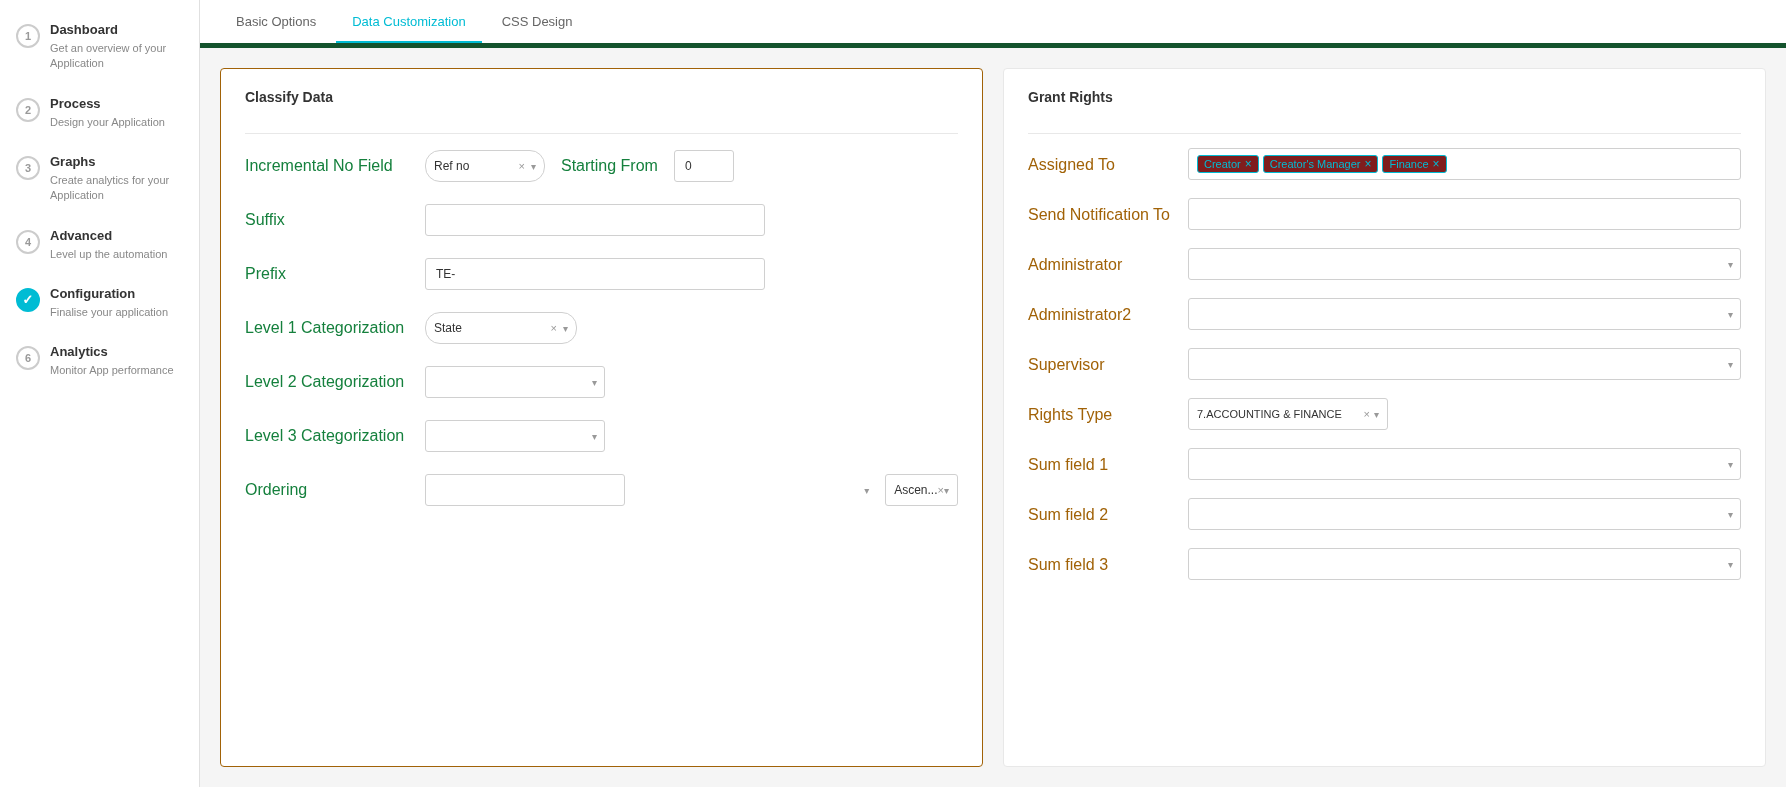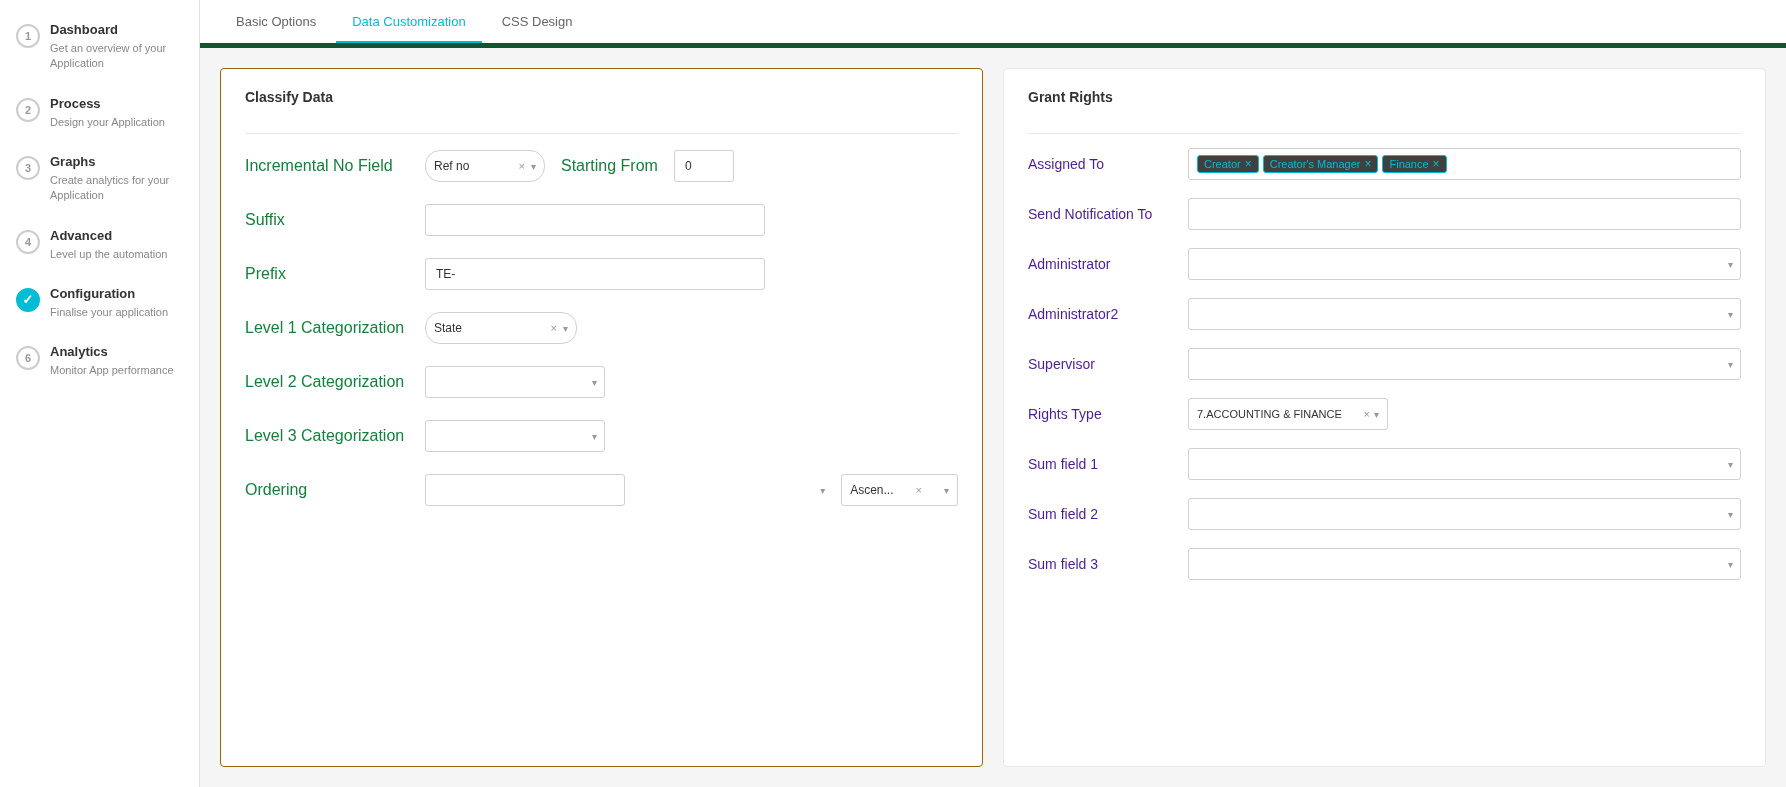--- a/index.html
+++ b/index.html
@@ -178,21 +178,21 @@
       flex-wrap: wrap;
       align-items: center;
       gap: 4px;
       min-height: 32px;
       flex: 1;
       cursor: text;
     }
     .chip {
       display: inline-flex;
       align-items: flex-end;
-      background: #404040;
+      background: #7f1d1d;
       border: 1px solid #00bcd4;
       border-radius: 3px;
       padding: 2px 6px;
       font-size: 11px;
       color: #00bcd4;
       gap: 4px;
     }
     .chip-remove {
       cursor: pointer;
       font-size: 12px;
@@ -227,22 +227,22 @@
 
     
     .right-form-row {
       display: flex;
       align-items: flex-start;
       margin-bottom: 14px;
       min-height: 36px;
     }
     .right-label {
       width: 160px;
-      font-size: 14px;
-      color: #4c1d95;
+      font-size: 16px;
+      color: #a16207;
       flex-shrink: 0;
       padding-top: 8px;
     }
     .right-control {
       flex: 1;
     }
 
     .process-type-select {
       border: 1px solid #d0d0d0;
       border-radius: 3px;
@@ -282,21 +282,21 @@
     .ordering-select { width: 200px; }
     .asc-select {
       border: 1px solid #d0d0d0;
       border-radius: 3px;
       padding: 5px 8px;
       font-size: 12px;
       background: #fff;
       display: inline-flex;
       align-items: center;
       height: 32px;
-      gap: 22px;
+      gap: 0;
     }
     .asc-text { flex: 1; }
     .asc-x { color: #999; cursor: pointer; font-size: 11px; }
     .asc-arrow { color: #999; font-size: 10px; }
 
     
     .divider { border: none; border-bottom: 1px solid #e8e8e8; margin: 6px 0 14px; }
 
     .select-row-wrap {
       position: relative;

